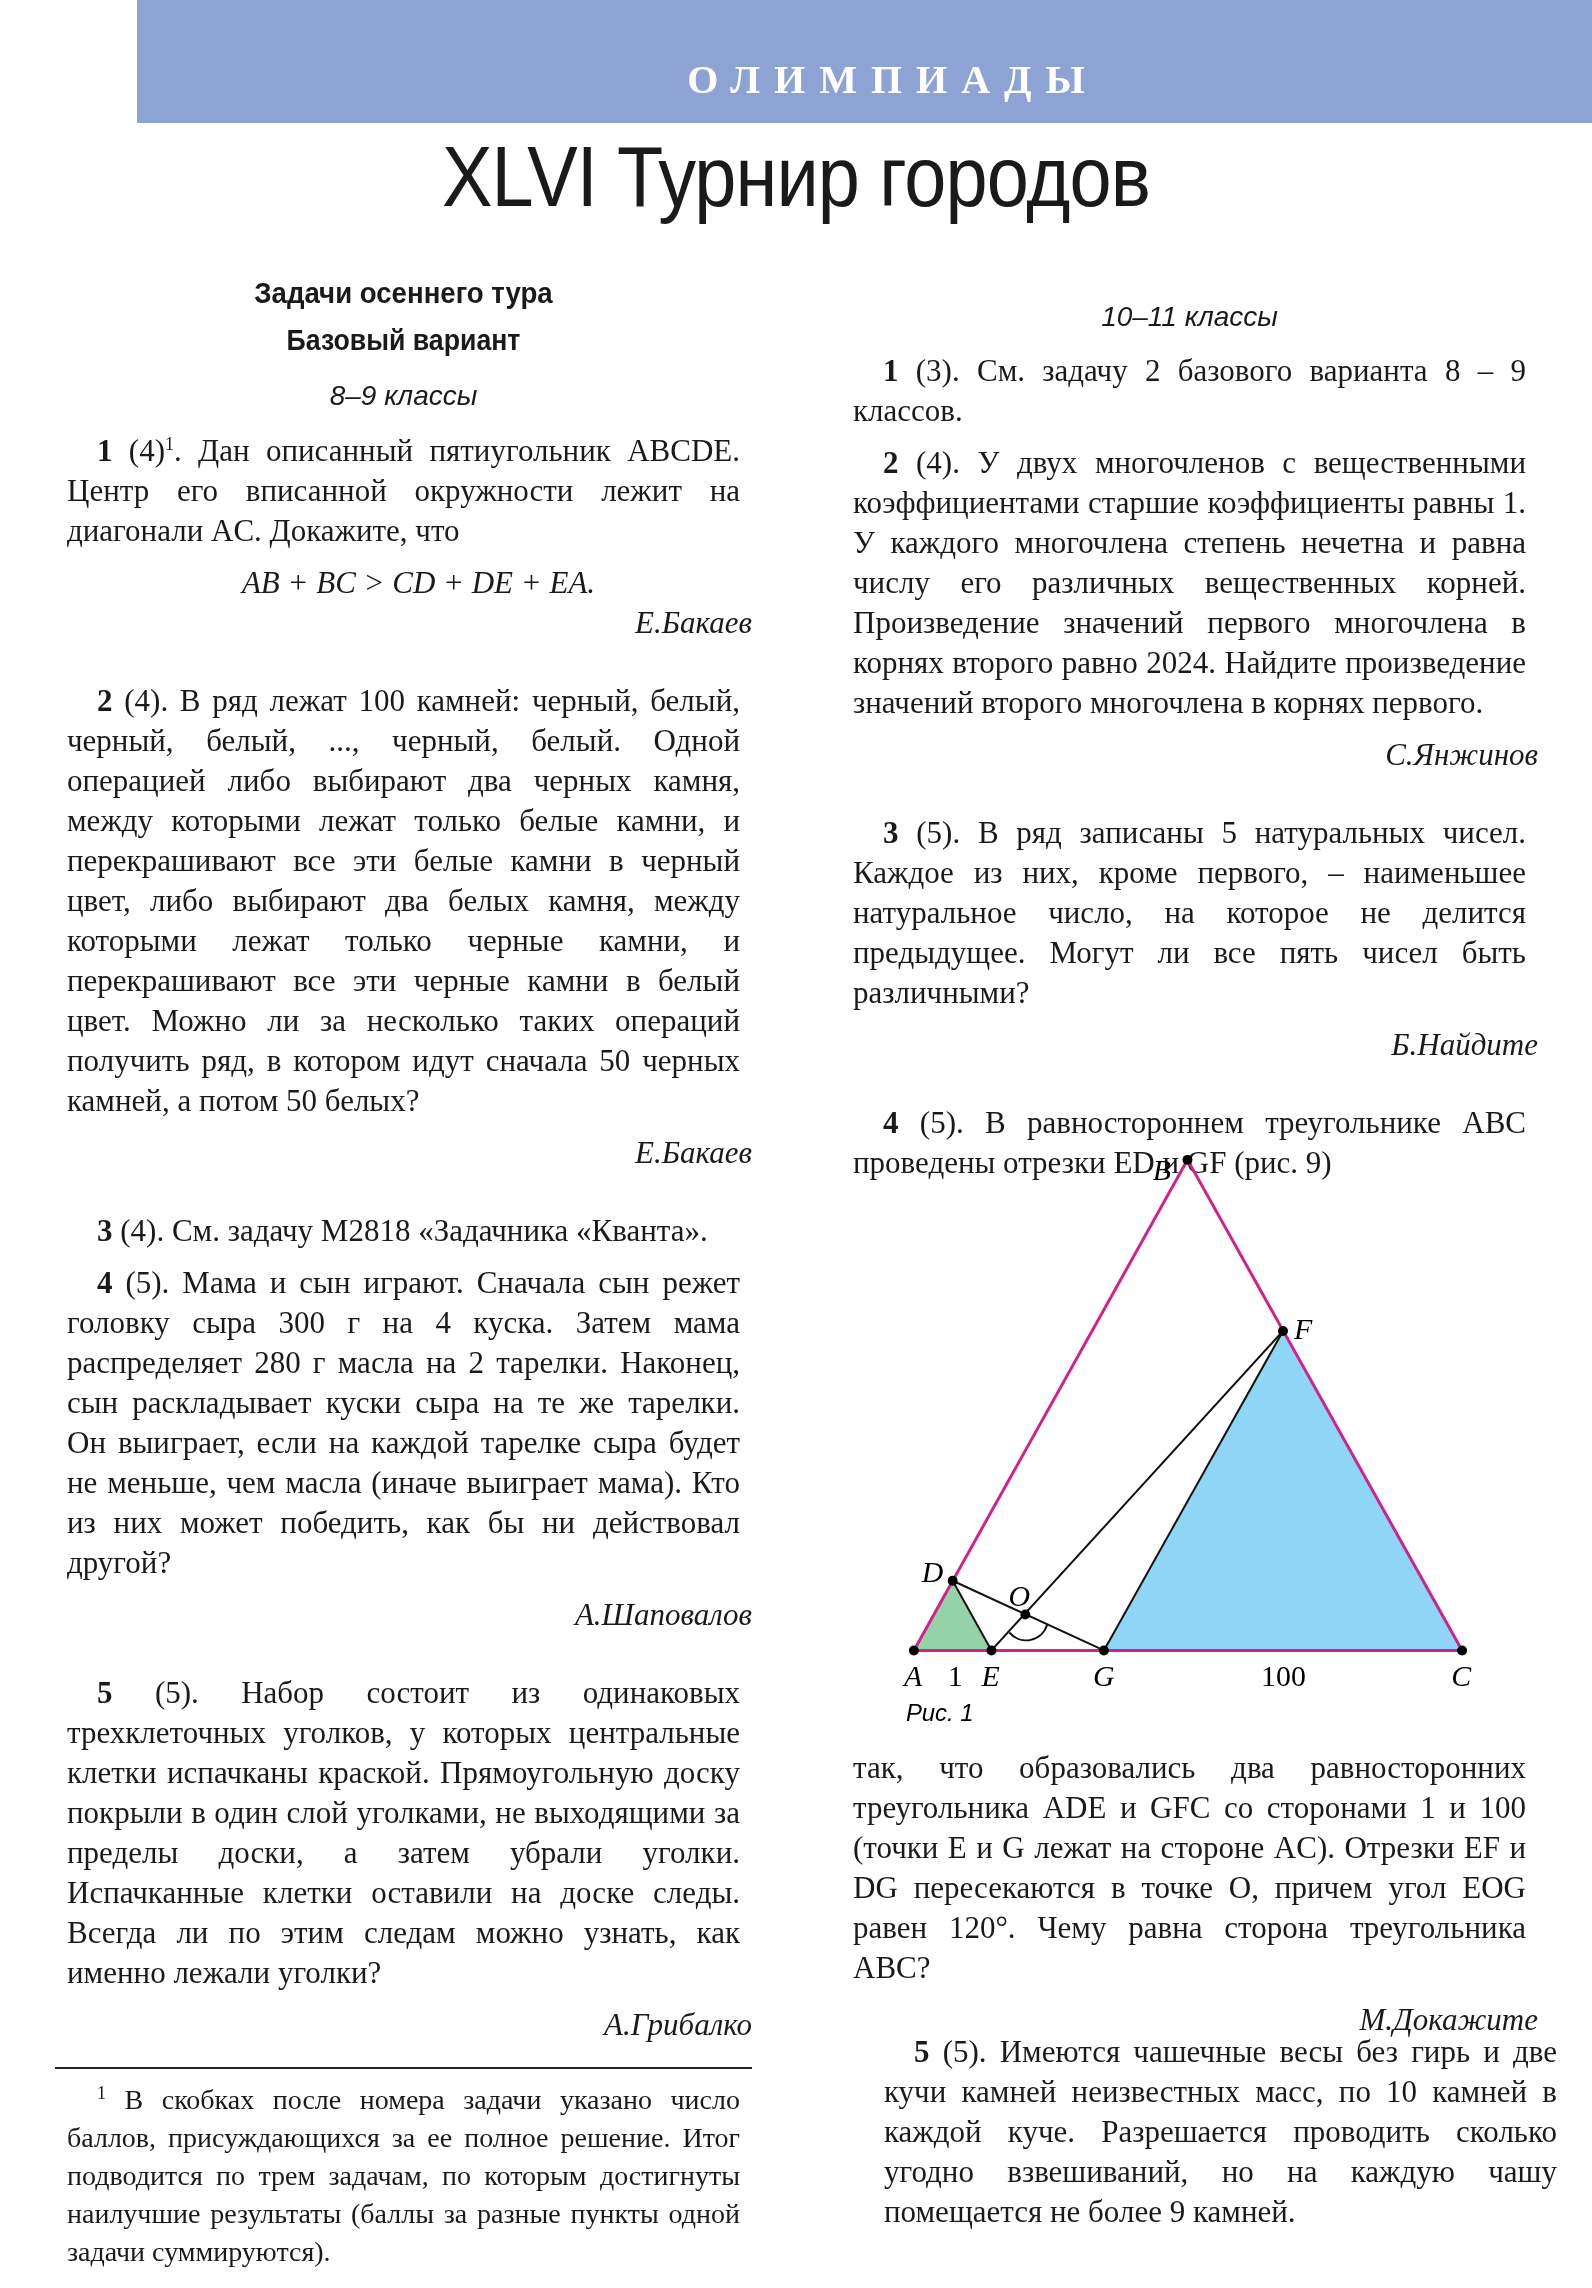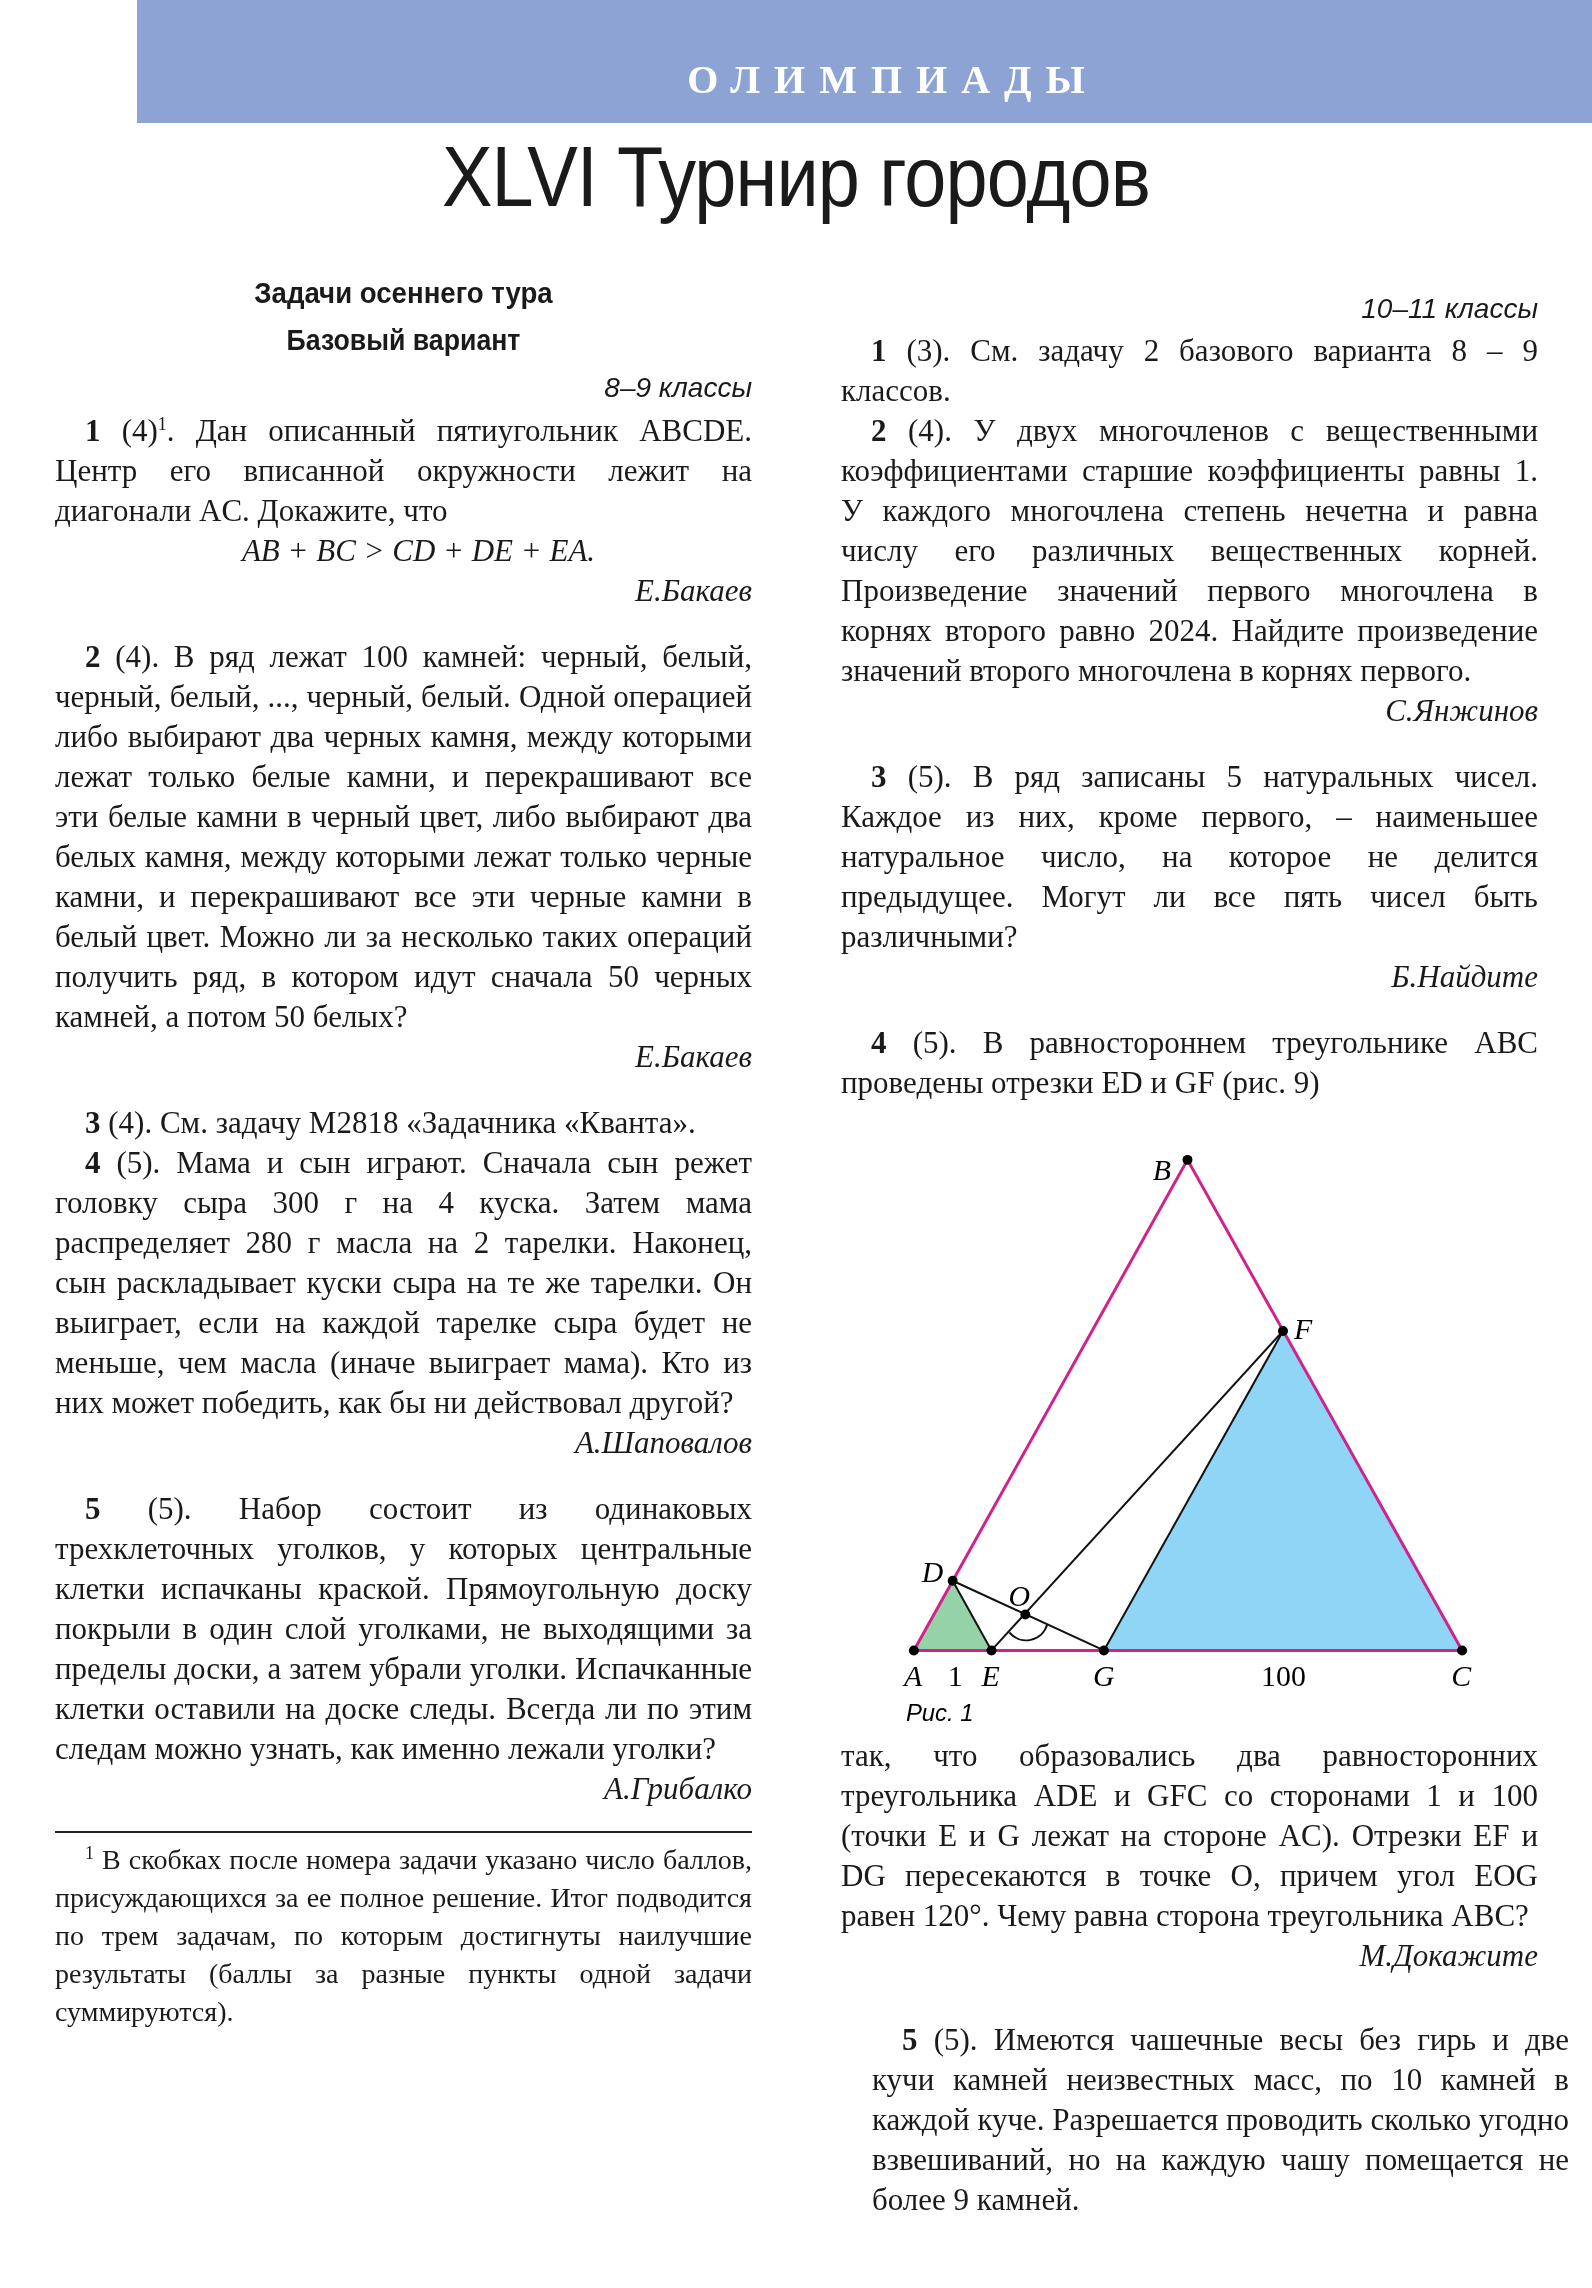--- a/index.html
+++ b/index.html
@@ -5,22 +5,22 @@
   html,body{margin:0;padding:0;background:#fff;}
   body{width:1592px;height:2289px;position:relative;overflow:hidden;font-family:"Liberation Serif","DejaVu Serif",serif;color:#1a1a1a;}
   .banner{position:absolute;left:137px;top:0;width:1512px;height:123px;background:#8ca3d4;}
   .banner-text{position:absolute;left:0;right:0;top:56px;text-align:center;color:#fff;font-family:"Liberation Serif",serif;font-size:40px;letter-spacing:14px;font-weight:bold;}
   .title{position:absolute;left:0;right:0;top:127px;text-align:center;font-family:"Liberation Sans",sans-serif;font-size:86px;transform:scaleX(0.88);letter-spacing:-1px;}
   .col{position:absolute;top:271px;width:697px;font-size:31px;line-height:40px;}
   .col.left{left:55px;}
   .col.right{left:841px;top:287px;}
   .h1{font-family:"Liberation Sans",sans-serif;font-weight:bold;font-size:30px;text-align:center;line-height:44px;transform:scaleX(0.92);}
   .h2{font-family:"Liberation Sans",sans-serif;font-weight:bold;font-size:29px;text-align:center;line-height:50px;transform:scaleX(0.92);}
-  .h3{font-family:"Liberation Sans",sans-serif;font-style:italic;font-size:28px;text-align:right;line-height:46px;}
-  p{margin:0;text-align:justify;text-indent:30px;transform-origin:left;}
+  .h3{font-family:"Liberation Sans",sans-serif;font-style:italic;font-size:28px;text-align:center;line-height:46px;margin-top:8px;}
+  p{margin:12px;text-align:justify;text-indent:30px;transform-origin:left;}
   .num{font-weight:bold;}
   .author{text-align:right;font-style:italic;margin:0;}
   .formula{text-align:center;font-style:italic;margin:0;}
   .gap{height:26px;}
   .rule{border-top:2px solid #222;margin:22px 0 8px 0;}
   .foot{font-size:28px;line-height:38px;}
   .foot sup{font-size:18px;}
   sup{font-size:18px;line-height:0;}
   .fig{position:absolute;left:876px;top:1134px;width:617px;height:597px;}
   .fig text{font-family:"Liberation Serif",serif;font-size:30px;font-style:italic;}

